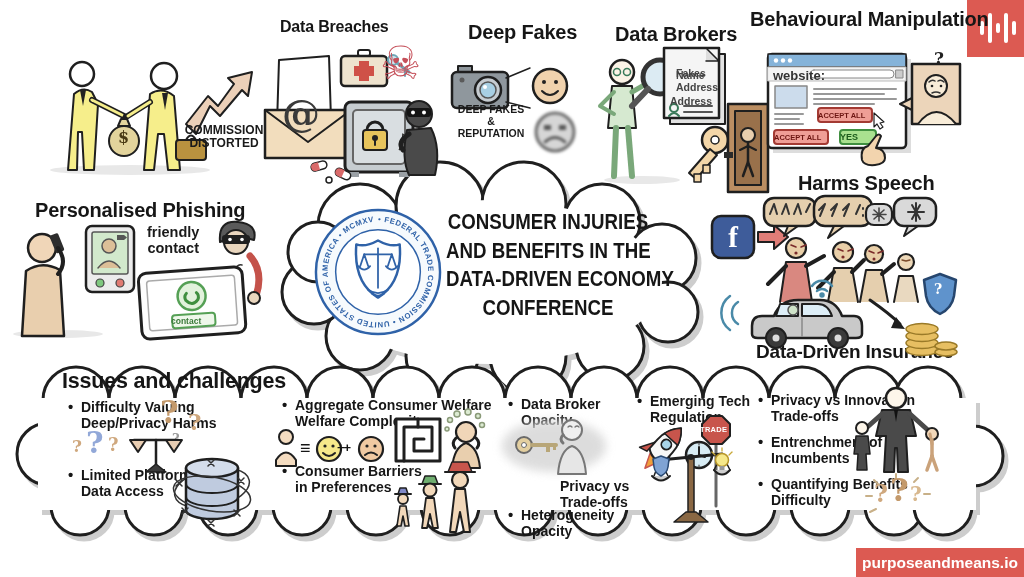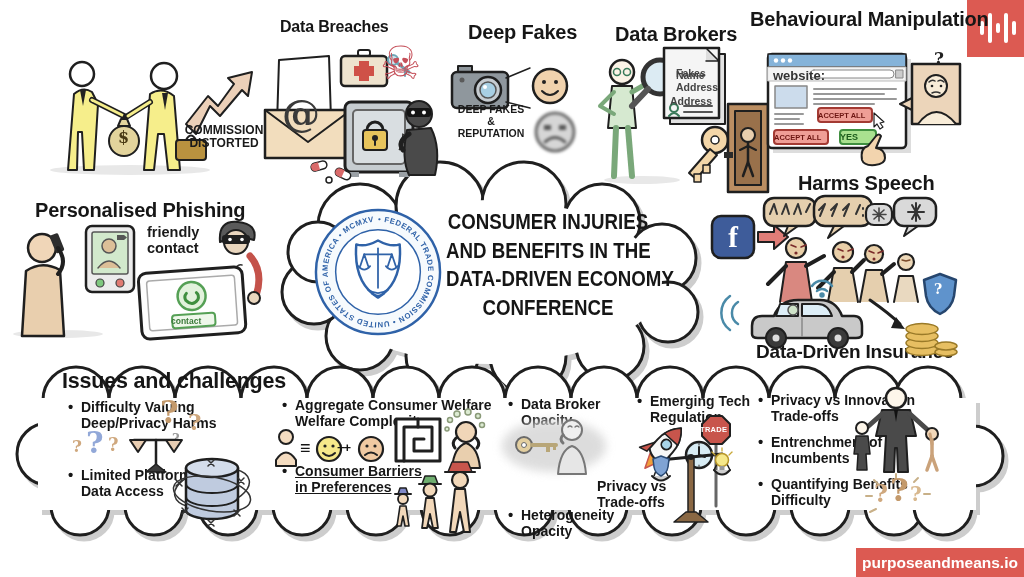--- a/index.html
+++ b/index.html
@@ -333,21 +333,21 @@
       <circle cx="40" cy="72" r="6" fill="#e9d6be" stroke="#1f1f1f" stroke-width="2"></circle>
     </g>
     <g transform="rotate(-4 184 90)">
       <rect x="132" y="58" width="104" height="66" rx="8" fill="#fdfdfd" stroke="#1f1f1f" stroke-width="3"></rect>
       <rect x="140" y="66" width="88" height="50" rx="3" fill="#fff" stroke="#aaa" stroke-width="1.5"></rect>
       <circle cx="184" cy="84" r="14" fill="#e2f2dc" stroke="#55a055" stroke-width="2.5"></circle>
       <path d="M178,88 q6,7 12,0 M178,88 q-2,-4 1,-7 M190,88 q2,-4 -1,-7" fill="none" stroke="#3f8f3f" stroke-width="3"></path>
       <rect x="163" y="102" width="43" height="13" rx="3" fill="#eef7ea" stroke="#55a055" stroke-width="2"></rect>
     </g>
   </svg>
-  <div class="abs cap pre" style="left:147px;top:224px;font-size:14.5px;">friendly
+  <div class="abs cap pre" style="left:147px;top:224px;font-size:14.5px;text-align:center;">friendly
 contact</div>
   <span class="btnlabel" style="left:171px;top:316px;width:43px;font-size:8.5px;color:#3a7a3a;">contact</span>
 
   <svg class="abs" style="left:702px;top:190px;" width="258" height="112" viewBox="0 0 258 112">
     <g>
       <rect x="10" y="26" width="42" height="42" rx="9" fill="#3e5c9a" stroke="#1f1f1f" stroke-width="2.5"></rect>
     </g>
     <polygon points="56,42 72,42 72,35 86,47 72,59 72,52 56,52" fill="#e07d77" stroke="#1f1f1f" stroke-width="2"></polygon>
     <g>
       <rect x="62" y="8" width="52" height="28" rx="10" fill="#e5cfae" stroke="#1f1f1f" stroke-width="2.5"></rect>
@@ -462,27 +462,27 @@
   </div>
 
   <div class="abs t" style="left:62px;top:369px;font-size:21.5px;">Issues and challenges</div>
 
   <div class="abs bullet" style="left:68px;top:400px;">Difficulty Valuing
 Deep/Privacy Harms</div>
   <div class="abs bullet" style="left:68px;top:468px;">Limited Platform
 Data Access</div>
   <div class="abs bullet" style="left:282px;top:398px;">Aggregate Consumer Welfare
 Welfare Complexity</div>
-  <div class="abs bullet" style="left:282px;top:464px;text-decoration:underline;">Consumer Barriers
+  <div class="abs bullet" style="left:282px;top:464px;">Consumer Barriers
 in Preferences</div>
   <div class="abs bullet" style="left:508px;top:397px;">Data Broker
 Opacity</div>
   <div class="abs bullet" style="left:508px;top:472px;margin-top:36px;">Heterogeneity
 Opacity</div>
-  <div class="abs nodot" style="left:597px;top:479px;">Privacy vs
+  <div class="abs nodot" style="left:560px;top:479px;">Privacy vs
 Trade-offs</div>
   <div class="abs bullet" style="left:637px;top:394px;">Emerging Tech
 Regulation</div>
   <div class="abs bullet" style="left:758px;top:393px;">Privacy vs Innovation
 Trade-offs</div>
   <div class="abs bullet" style="left:758px;top:435px;">Entrenchment of
 Incumbents</div>
   <div class="abs bullet" style="left:758px;top:477px;">Quantifying Benefits
 Difficulty</div>
 

